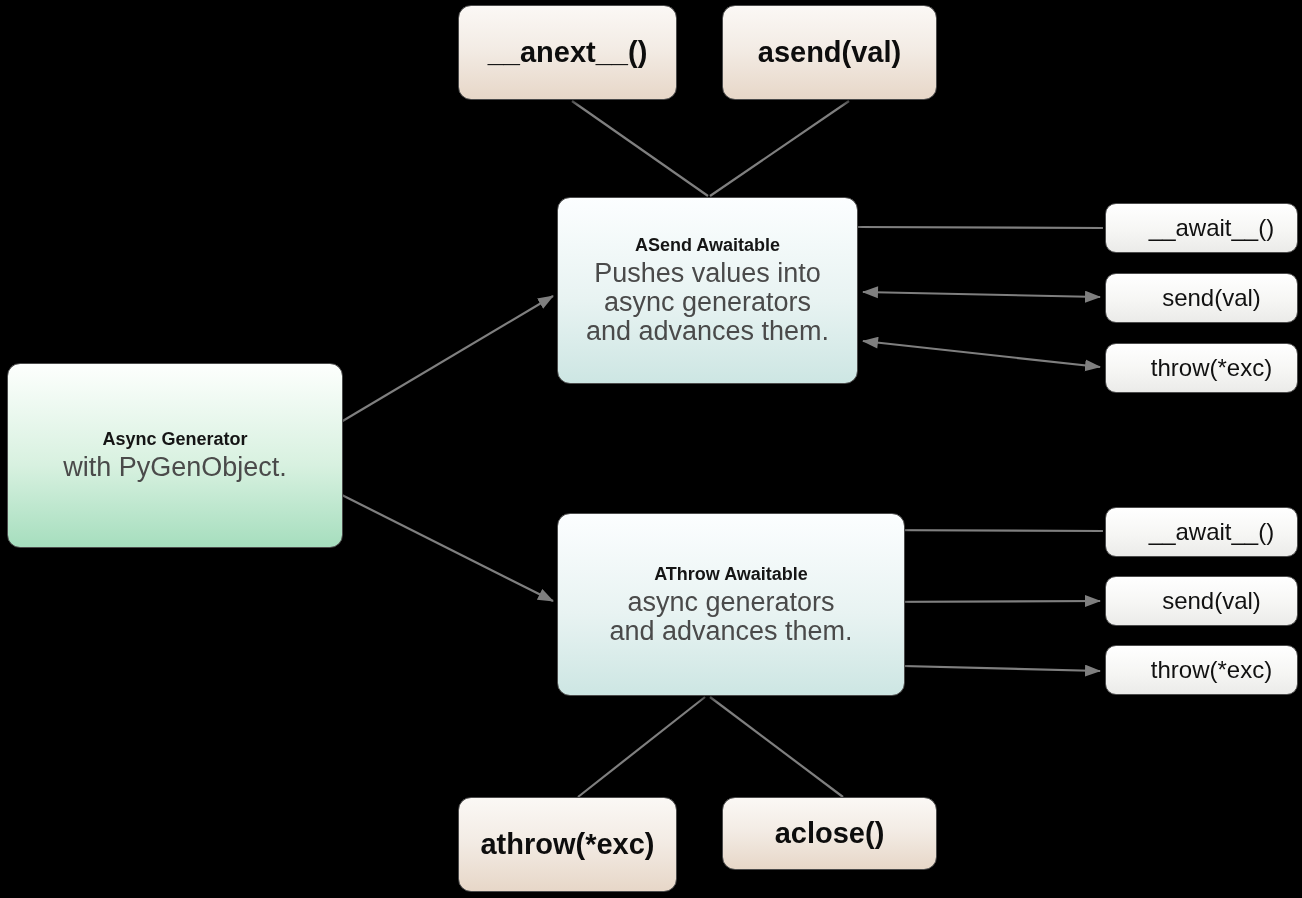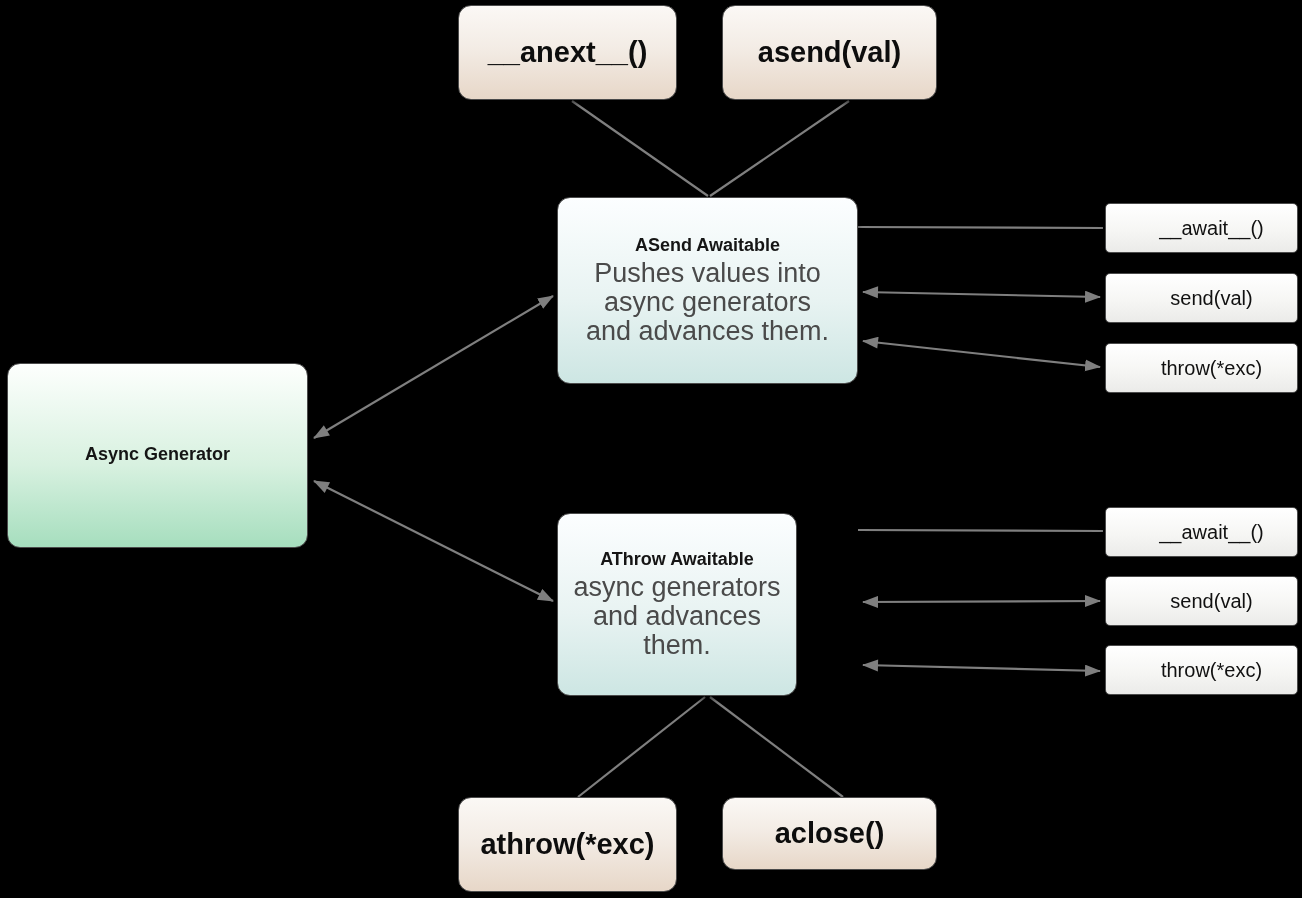--- a/index.html
+++ b/index.html
@@ -32,23 +32,23 @@
   }
   .green {
     border-radius: 13px;
     background: linear-gradient(to bottom, #fdfffd 0%, #d8f1e0 55%, #a6debe 100%);
   }
   .teal {
     border-radius: 13px;
     background: linear-gradient(to bottom, #fcfeff 0%, #e8f3f2 55%, #cde6e3 100%);
   }
   .small {
-    border-radius: 5px;
+    border-radius: 11px;
     background: linear-gradient(to bottom, #ffffff 0%, #f6f6f4 55%, #ebebe9 100%);
-    font-size: 20px;
+    font-size: 24px;
     color: #111;
     padding-left: 20px;
   }
   .node-title {
     font-weight: bold;
     font-size: 18px;
     color: #151515;
     margin-bottom: 3px;
   }
   .node-body-line {
@@ -98,25 +98,26 @@
     <span>asend(val)</span>
   </div>
 
   <div class="node teal" style="left:557px; top:197px; width:301px; height:187px;">
     <div class="node-title">ASend Awaitable</div>
     <div class="node-body-line">Pushes values into</div>
     <div class="node-body-line">async generators</div>
     <div class="node-body-line">and advances them.</div>
   </div>
 
-  <div class="node green" style="left:7px; top:363px; width:301px; height:185px;text-align:center;">
+  <div class="node green" style="left:7px; top:363px; width:336px; height:185px;text-align:center;">
     <div class="node-title">Async Generator</div>
+    <div class="node-body-line">with PyGenObject.</div>
   </div>
 
-  <div class="node teal" style="left:557px; top:513px; width:240px; height:183px;">
+  <div class="node teal" style="left:557px; top:513px; width:348px; height:183px;">
     <div class="node-title">AThrow Awaitable</div>
     <div class="node-body-line">async generators</div>
     <div class="node-body-line">and advances them.</div>
   </div>
 
   <div class="node small" style="left:1105px; top:203px; width:193px; height:50px;">
     <span>__await__()</span>
   </div>
   <div class="node small" style="left:1105px; top:273px; width:193px; height:50px;">
     <span>send(val)</span>

